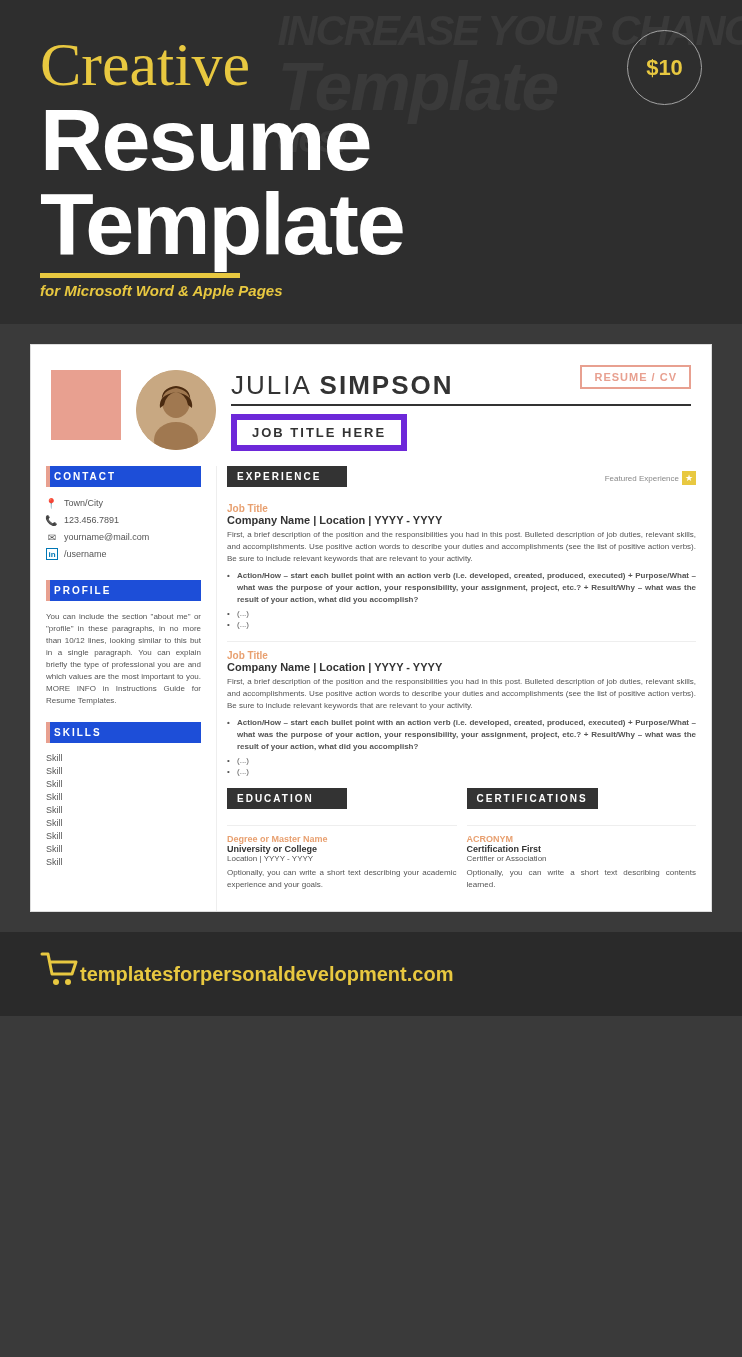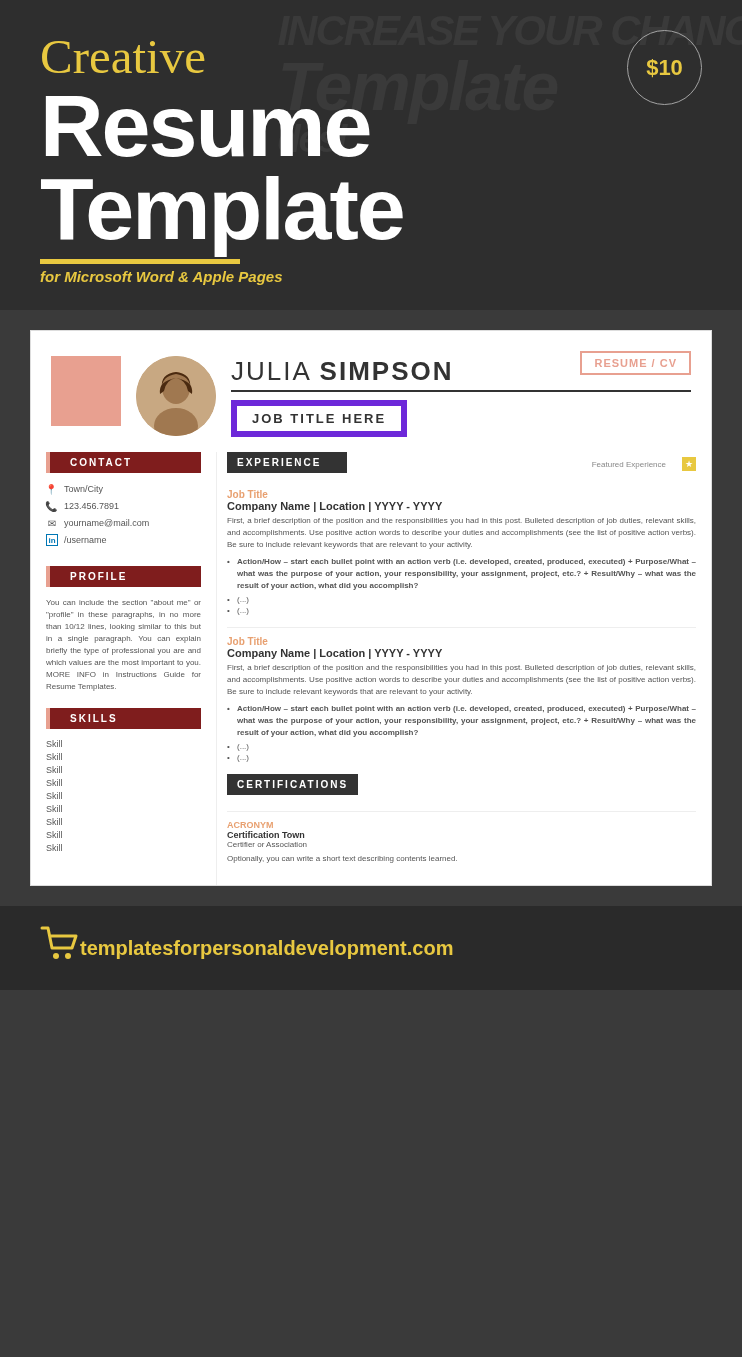--- a/index.html
+++ b/index.html
@@ -35,21 +35,21 @@
       pointer-events: none;
       user-select: none;
     }
 
     .watermark-line1 { display: block; font-size: 42px; }
     .watermark-line2 { display: block; font-size: 68px; }
     .watermark-line3 { display: block; font-size: 38px; }
 
     .creative-title {
       font-family: 'Brush Script MT', cursive, serif;
-      font-size: 49px;
+      font-size: 62px;
       color: #e8c840;
       font-weight: normal;
       line-height: 1.1;
       position: relative;
       z-index: 2;
     }
 
     .resume-title {
       font-size: 88px;
       font-weight: 900;
@@ -222,26 +222,26 @@
     }
 
     
     .left-col {
       width: 185px;
       flex-shrink: 0;
       padding: 0 15px 20px 15px;
     }
 
     .section-header {
-      background: #7f1d1d;
+      background: #1d4ed8;
       color: #fff;
       font-size: 10px;
       font-weight: bold;
       letter-spacing: 2px;
-      padding: 5px 20px;
+      padding: 5px 4px;
       margin-bottom: 10px;
       display: flex;
       align-items: center;
       gap: 5px;
     }
 
     .section-header-left {
       border-left: 4px solid #e8a090;
     }
 
@@ -304,21 +304,21 @@
       display: inline-block;
       min-width: 120px;
     }
 
     .featured-badge {
       float: right;
       font-size: 8px;
       color: #888;
       display: flex;
       align-items: center;
-      gap: 16px;
+      gap: 3px;
       margin-bottom: 5px;
     }
 
     .star-icon {
       color: #e8c840;
       font-size: 12px;
       background: #e8c840;
       color: #fff;
       width: 14px;
       height: 14px;
@@ -570,26 +570,34 @@
         <div class="job-entry-title">Job Title</div>
         <div class="job-entry-company">Company Name | Location | YYYY - YYYY</div>
         <div class="job-entry-desc">First, a brief description of the position and the responsibilities you had in this post. Bulleted description of job duties, relevant skills, and accomplishments. Use positive action words to describe your duties and accomplishments (see the list of positive action verbs). Be sure to include relevant keywords that are relevant to your activity.</div>
         <div class="job-bullet">Action/How – start each bullet point with an action verb (i.e. developed, created, produced, executed) + Purpose/What – what was the purpose of your action, your responsibility, your assignment, project, etc.? + Result/Why – what was the result of your action, what did you accomplish?</div>
         <div class="job-small-bullet">(...)</div>
         <div class="job-small-bullet">(...)</div>
       </div>
 
       <div class="bottom-sections">
 
+        <div class="edu-section">
+          <div class="right-section-header">EDUCATION</div>
+          <div class="divider-line"></div>
+          <div class="edu-degree">Degree or Master Name</div>
+          <div class="edu-school">University or College</div>
+          <div class="edu-location">Location | YYYY - YYYY</div>
+          <div class="edu-desc">Optionally, you can write a short text describing your academic experience and your goals.</div>
+        </div>
 
         <div class="cert-section">
           <div class="right-section-header">CERTIFICATIONS</div>
           <div class="divider-line"></div>
           <div class="edu-degree">ACRONYM</div>
-          <div class="edu-school">Certification Town</div>
+          <div class="edu-school">Certification First</div>
           <div class="edu-location">Certifier or Association</div>
           <div class="edu-desc">Optionally, you can write a short text describing contents learned.</div>
         </div>
 
       </div>
     </div>
 
   </div>
 </div>
 

